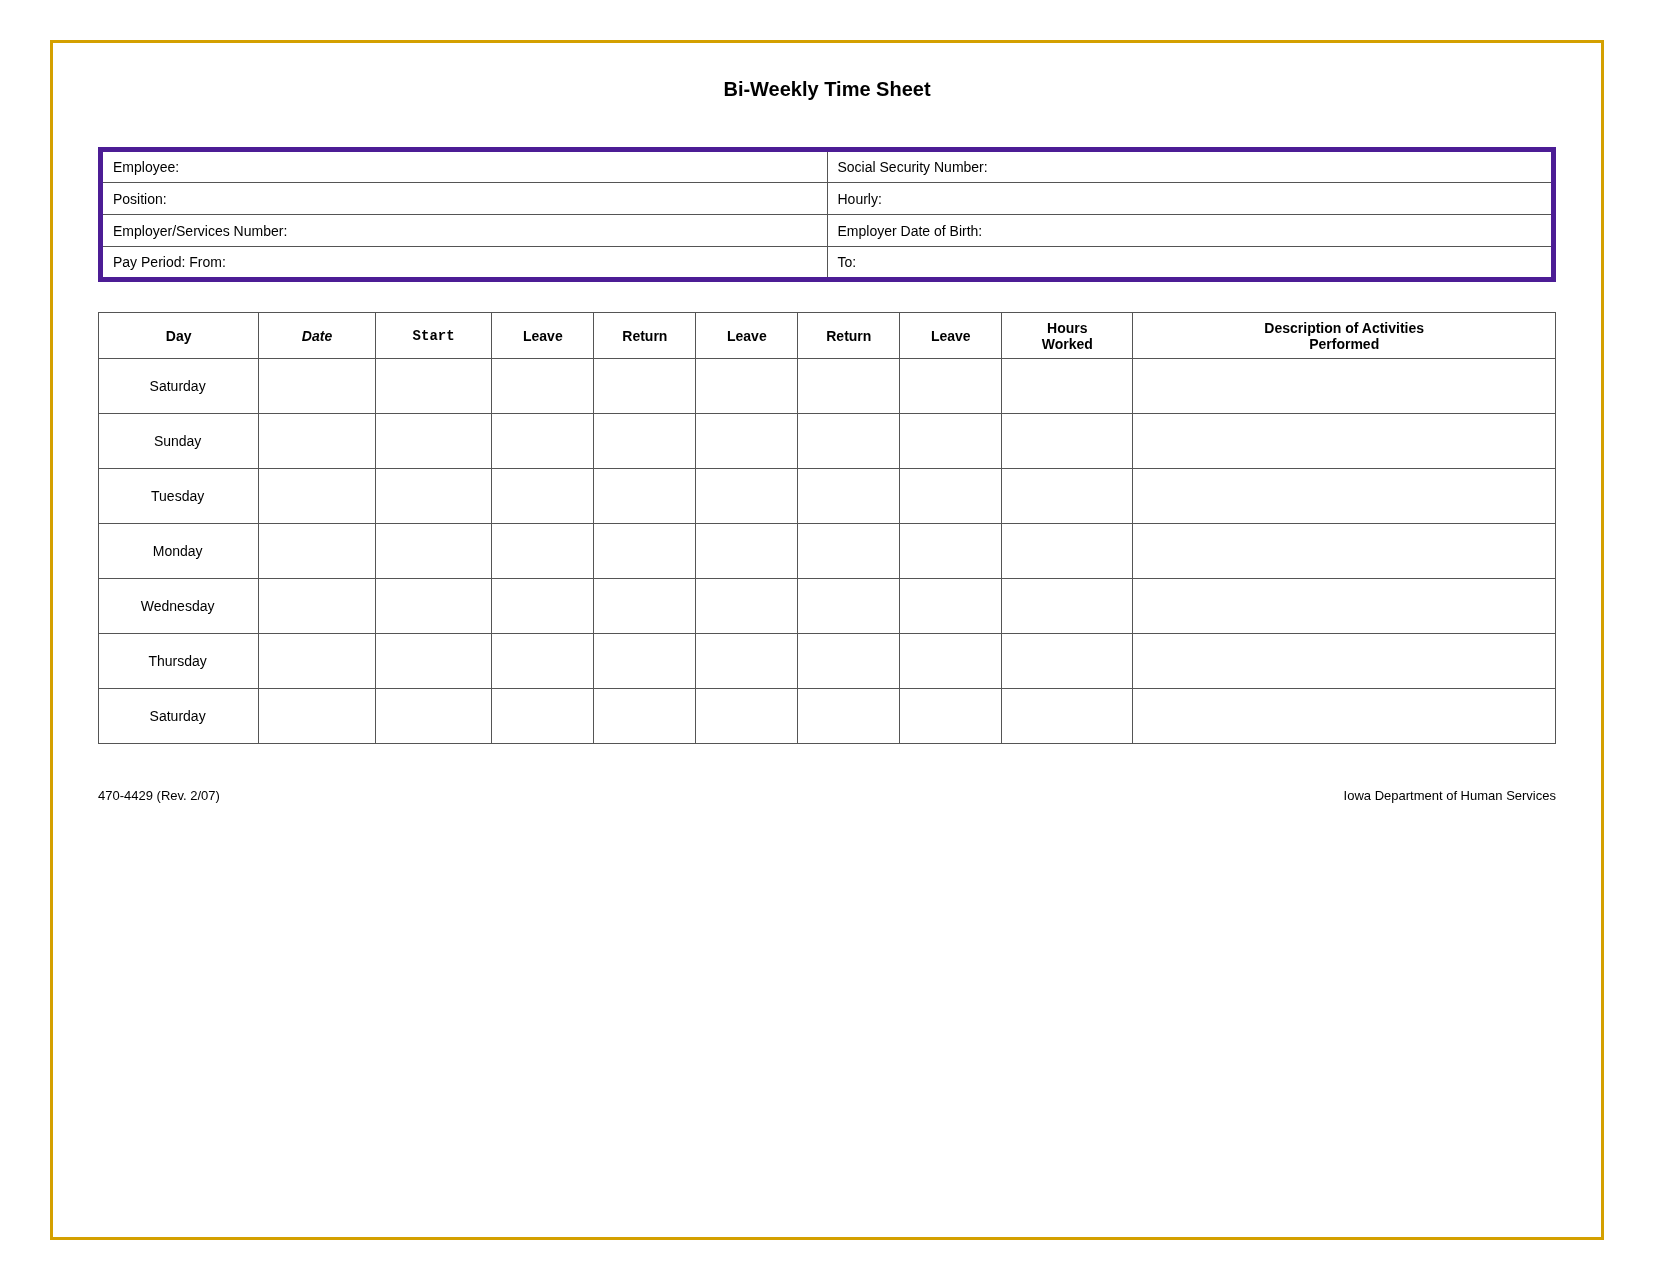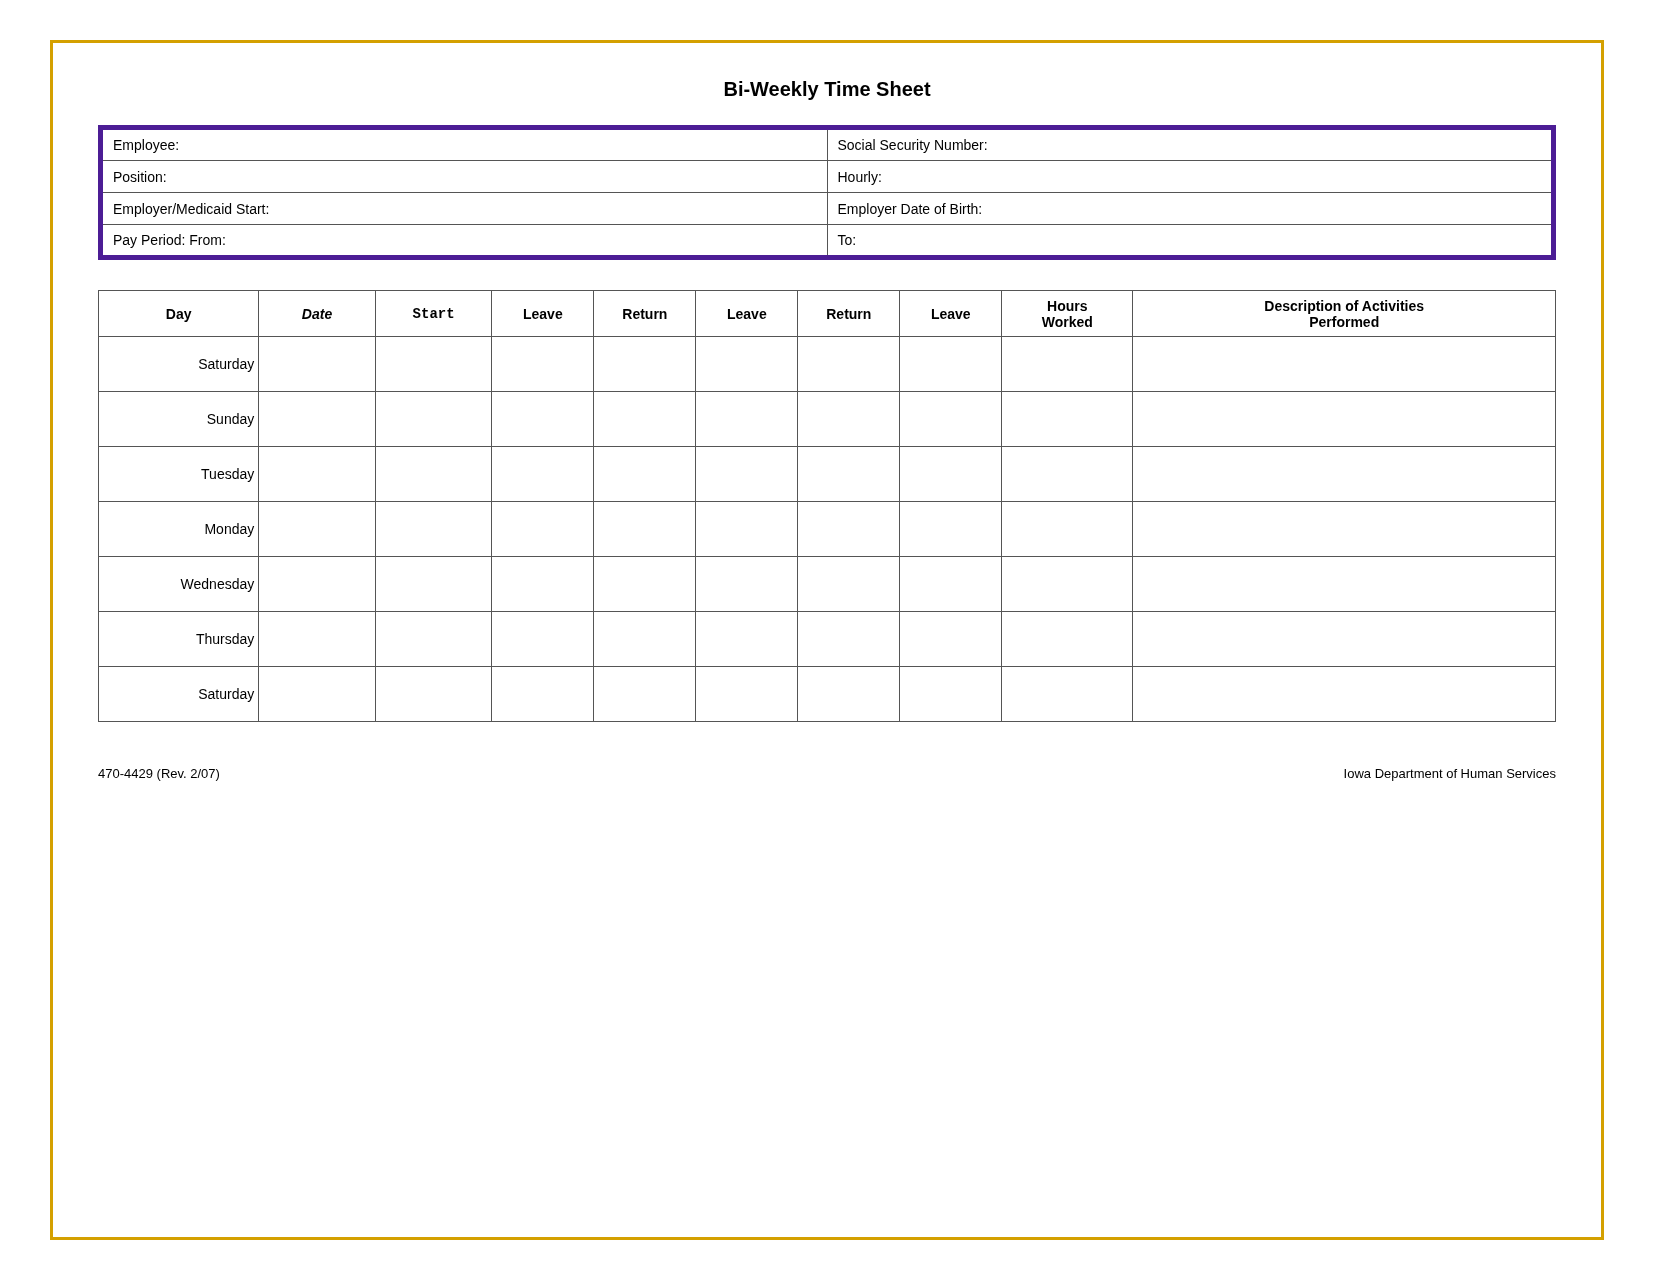--- a/index.html
+++ b/index.html
@@ -15,21 +15,21 @@
       color: #000;
       padding: 40px 50px;
       width: 1654px;
       min-height: 1279px;
     }
 
     .page-title {
       text-align: center;
       font-size: 20px;
       font-weight: bold;
-      margin-bottom: 24px;
+      margin-bottom: 46px;
     }
 
     .info-table {
       width: 100%;
       border-collapse: collapse;
       margin-bottom: 30px;
       border: 5px solid #4c1d95;
     }
 
     .info-table td {
@@ -62,21 +62,21 @@
       height: 46px;
       vertical-align: middle;
     }
 
     .main-table td {
       height: 55px;
       vertical-align: middle;
     }
 
     .main-table td.day-cell {
-      text-align: right;
+      text-align: center;
       padding-left: 2px;
     }
 
     .col-day { width: 11%; }
     .col-date { width: 8%; font-style: italic; }
     .col-start { width: 8%; font-family: Liberation Mono, monospace; }
     .col-leave1 { width: 7%; }
     .col-return1 { width: 7%; }
     .col-leave2 { width: 7%; }
     .col-return2 { width: 7%; }
@@ -109,21 +109,21 @@
     <tbody id="info-tbody">
         <tr>
           <td class="label">Employee:</td>
           <td class="label">Social Security Number:</td>
         </tr>
         <tr>
           <td class="label">Position:</td>
           <td class="label">Hourly:</td>
         </tr>
         <tr>
-          <td class="label">Employer/Medicaid Start:</td>
+          <td class="label">Employer/Services Number:</td>
           <td class="label">Employer Date of Birth:</td>
         </tr>
         <tr>
           <td class="label">Pay Period:  From:</td>
           <td class="label">To:</td>
         </tr>
       </tbody>
   </table>
 
   <table class="main-table">

